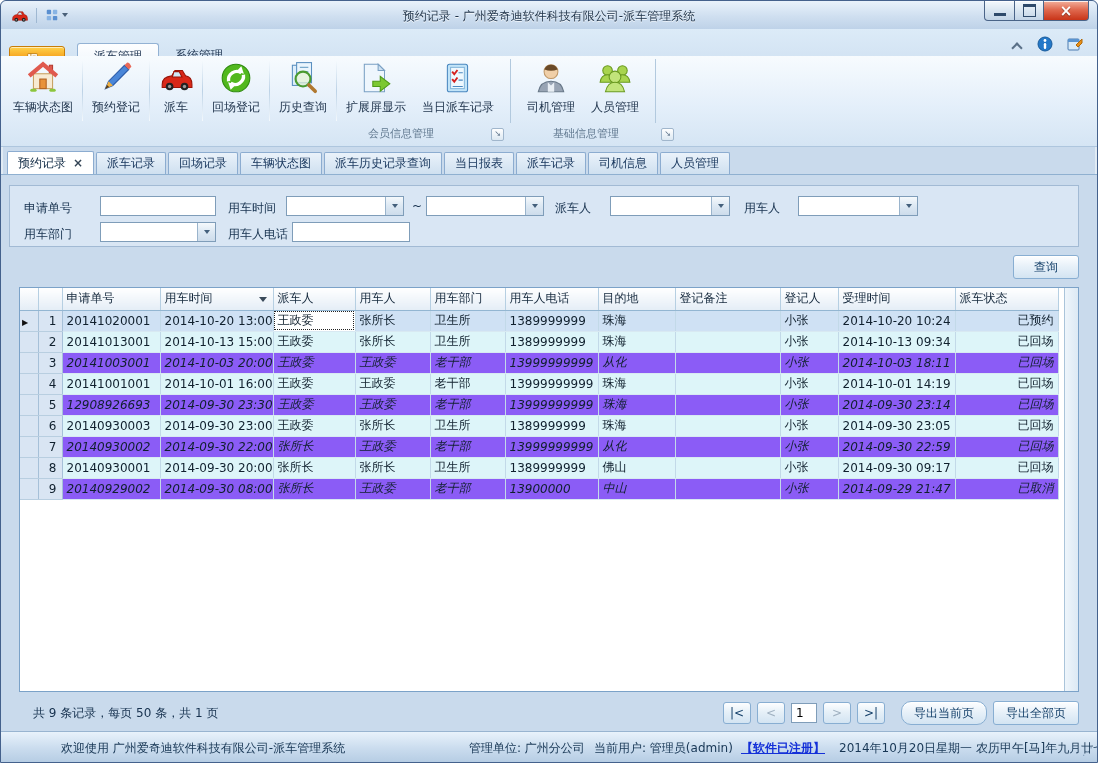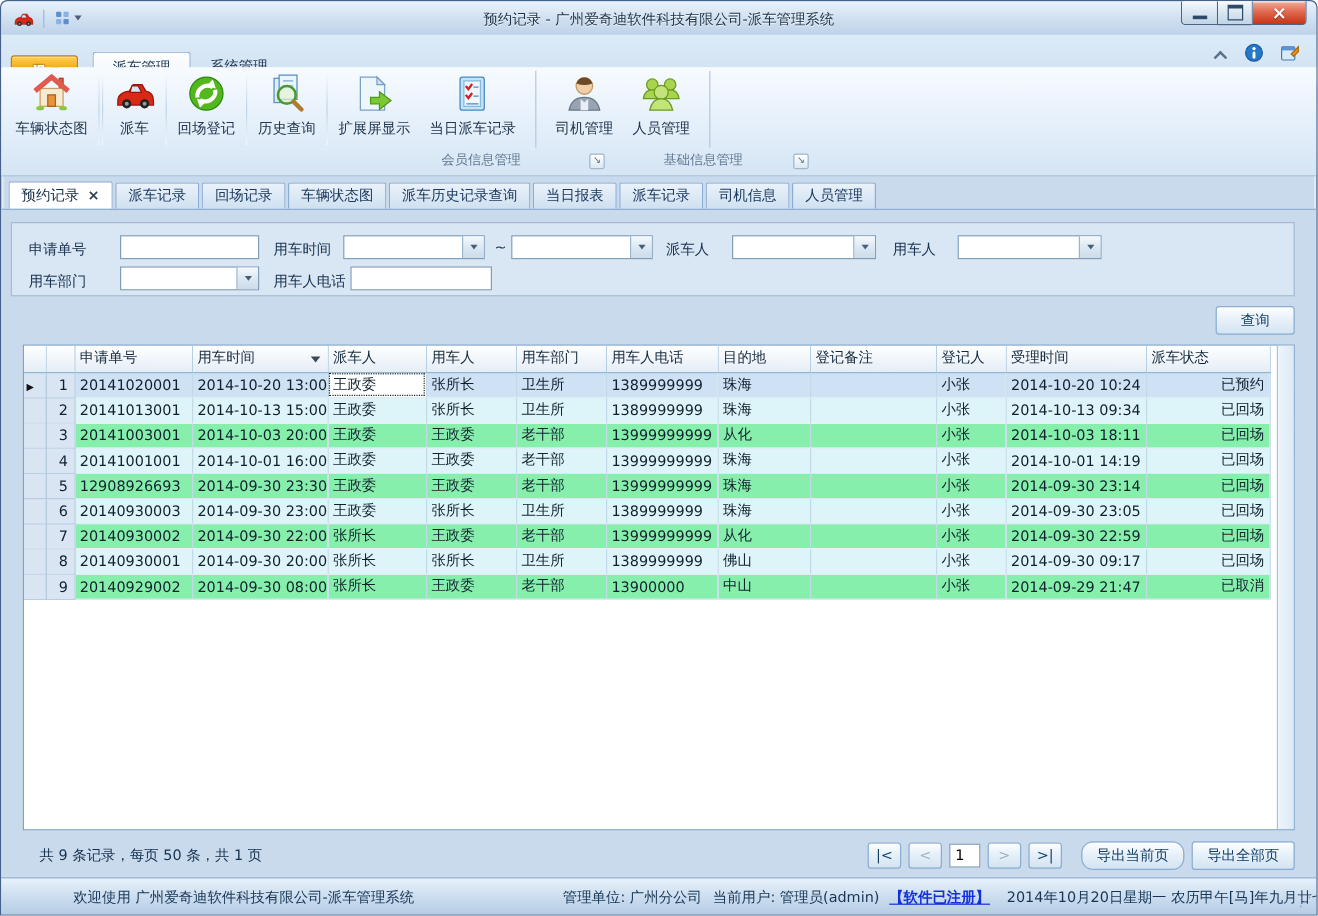--- a/index.html
+++ b/index.html
@@ -98,21 +98,21 @@
   table.grid{border-collapse:collapse;table-layout:fixed;width:1038px;}
   th,td{height:21px;padding:0 4px;overflow:hidden;white-space:nowrap;box-sizing:border-box;}
   thead th{height:22px;background:linear-gradient(#ffffff,#e4edf6);border-right:1px solid #b6cfe2;
     border-bottom:1px solid #93b6d2;text-align:left;font-weight:normal;color:#15293d;position:relative;}
   td{border-right:1px solid #c2d9e8;border-bottom:1px solid #d8e9f2;color:#10202e;}
   td.csel,td.cnum{background:#d9e5f3;border-right:1px solid #a6c0d8;border-bottom:1px solid #b8cee0;}
   td.cnum{text-align:right;padding-right:5px;}
   td.csel{padding:0 2px;}
   .selarrow{font-size:8px;color:#111;}
   tr.cyan td:not(.csel):not(.cnum){background:#ddf5f9;}
-  tr.cream td:not(.csel):not(.cnum){background:#86efac;}
+  tr.cream td:not(.csel):not(.cnum){background:#8b5cf6;font-style:italic;}
   tr.selected td:not(.csel):not(.cnum){background:#cfe1f4;}
   td.cstatus{text-align:right;}
   tr td.cstatus.st-returned{background:linear-gradient(90deg,#0aa12c,#4fae52 38%,#a9d2a6 72%,#e4f2e0);}
   tr td.cstatus.st-cancelled{background:linear-gradient(90deg,#f41410,#f0614e 45%,#f2c0b2 80%,#f6e0d6);}
   td.focus-cell{background:#fff !important;outline:1px dotted #222;outline-offset:-2px;}
   .sort-arrow{position:absolute;right:6px;top:9px;width:0;height:0;border-left:4px solid transparent;
     border-right:4px solid transparent;border-top:5px solid #3a4a5a;}
   .vscroll{position:absolute;top:0;right:0;bottom:0;width:13px;border-left:1px solid #aac4da;
     background:linear-gradient(90deg,#eef5fb,#dce9f4);}
 
@@ -213,20 +213,31 @@
               <rect x="22" y="4" width="3" height="7" fill="#e05a4e" stroke="#b43c30"></rect>
               <path d="M3 14 L16 3 L29 14" fill="none" stroke="#e05a4e" stroke-width="4"></path>
               <rect x="13" y="17" width="6" height="9" fill="#e8923a" stroke="#b06020"></rect>
               <rect x="4" y="26" width="6" height="3" rx="1.5" fill="#8cc63e"></rect>
               <rect x="22" y="26" width="6" height="3" rx="1.5" fill="#8cc63e"></rect>
             </svg>
           </span>
           <span class="rlabel">车辆状态图</span>
         </div>
         <span class="rsep"></span>
+        <div class="rbtn">
+          <span class="ricon">
+            <svg viewBox="0 0 32 32">
+              <path d="M6 26 L9 19 L24 4 L28 8 L13 23 Z" fill="#4a86d8" stroke="#2a5aa8"></path>
+              <path d="M6 26 L9 19 L13 23 Z" fill="#f0b040"></path>
+              <path d="M6 26 L7.5 22.5 L9.5 24.5 Z" fill="#503818"></path>
+              <path d="M24 4 L28 8 L30.5 5.5 Q29 1.5 26.5 1.5 Z" fill="#e86858"></path>
+            </svg>
+          </span>
+          <span class="rlabel">预约登记</span>
+        </div>
         <span class="rsep"></span>
         <div class="rbtn">
           <span class="ricon">
             <svg viewBox="0 0 32 32">
               <path d="M3 22q0-7 9-8l3-5h7l3 5q6 1 6 8v3H3z" fill="#d92818" stroke="#9c1408"></path>
               <path d="M14 10h5l2.6 5h-9z" fill="#cfe9f7" stroke="#9c1408"></path>
               <circle cx="10" cy="24" r="3.6" fill="#222"></circle>
               <circle cx="10" cy="24" r="1.6" fill="#999"></circle>
               <circle cx="24" cy="24" r="3.6" fill="#222"></circle>
               <circle cx="24" cy="24" r="1.6" fill="#999"></circle>

